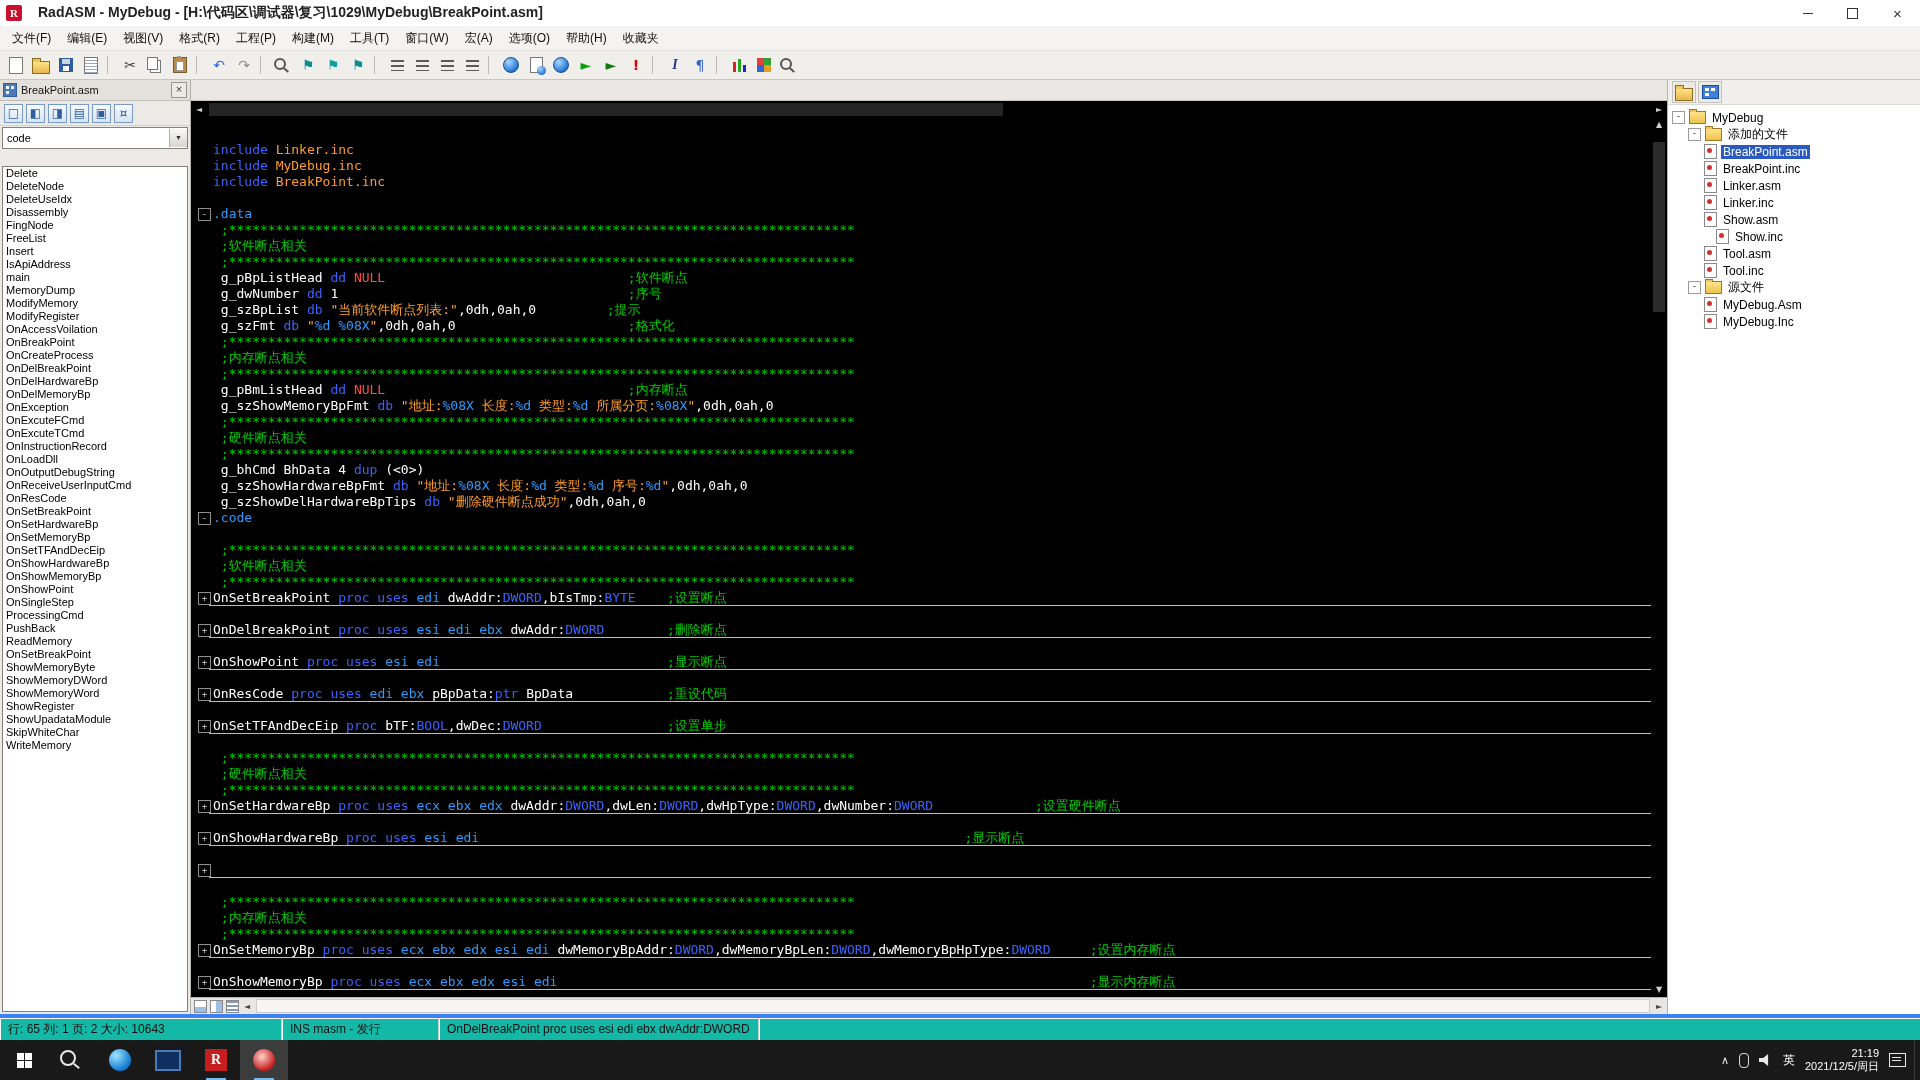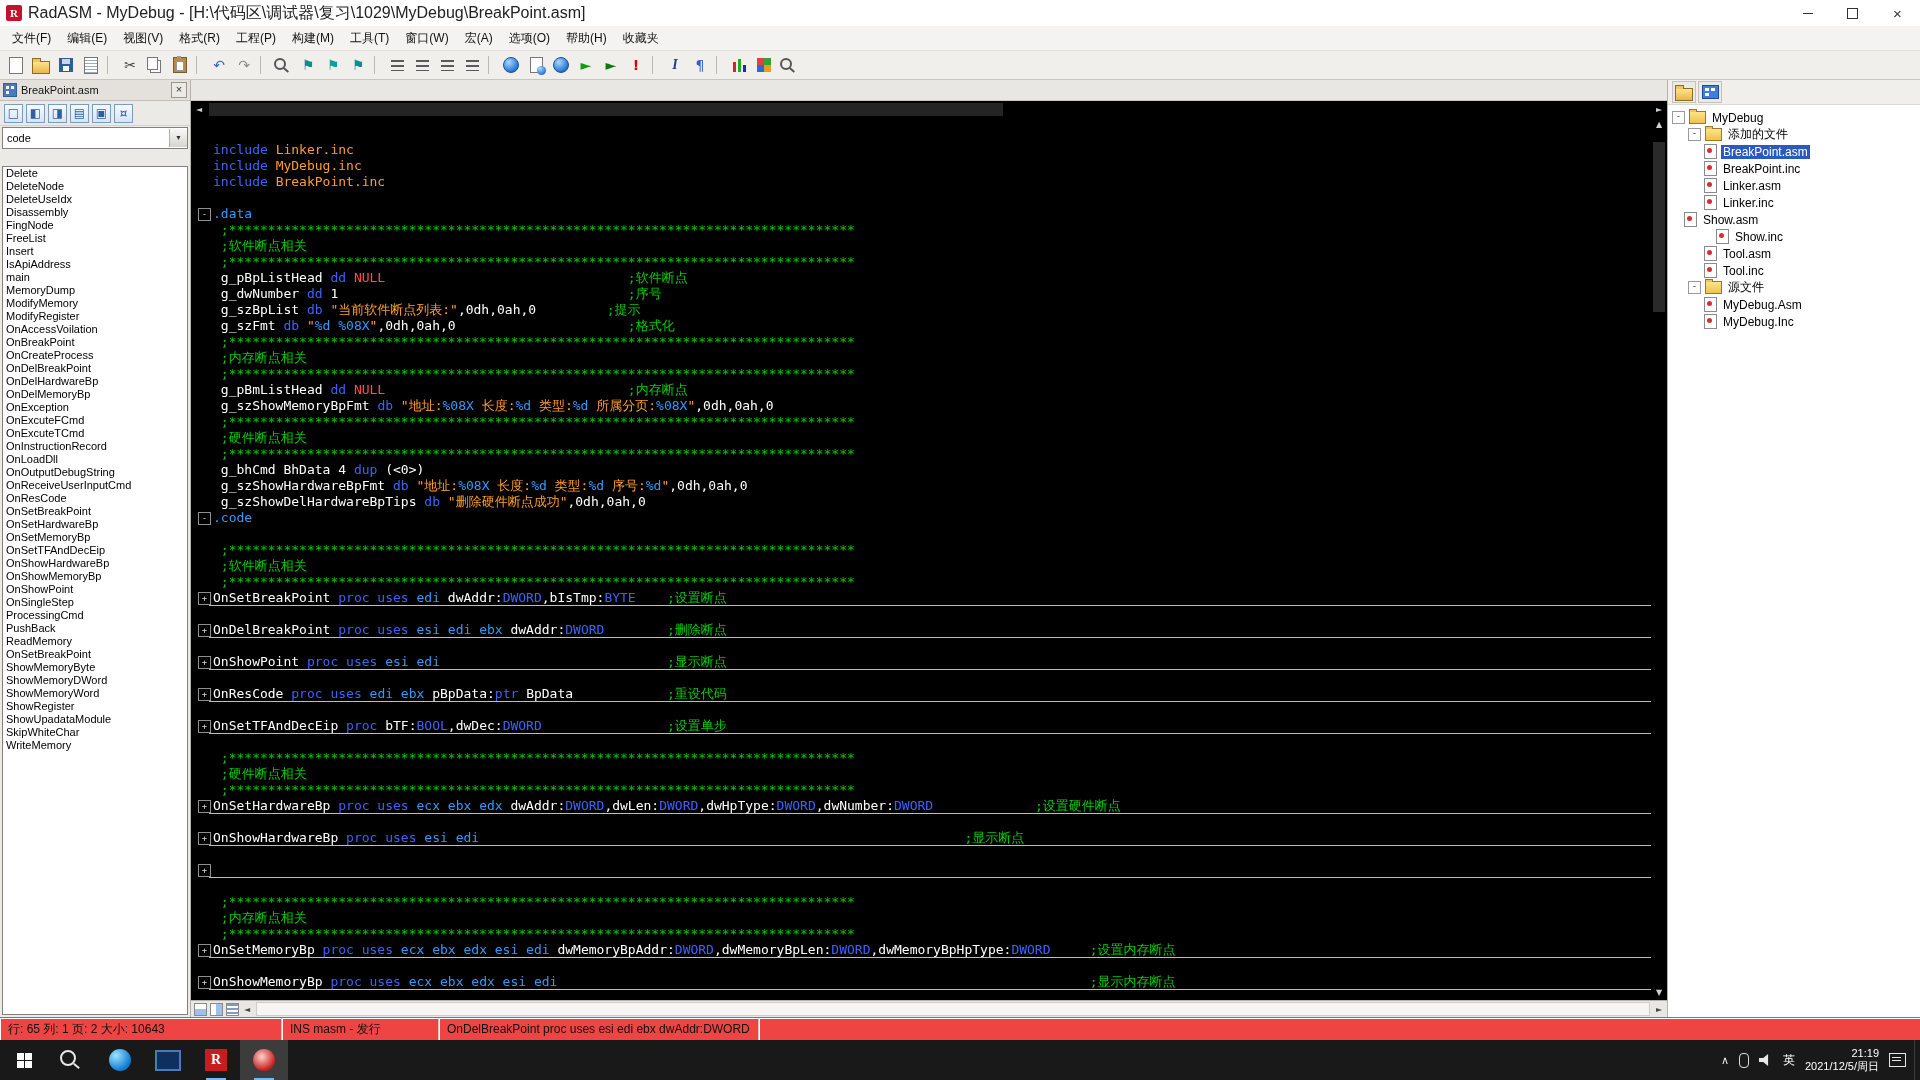--- a/index.html
+++ b/index.html
@@ -2,21 +2,21 @@
 <html><head>
 <meta charset="utf-8">
 <style>
   html,body{margin:0;padding:0;}
   body{width:1920px;height:1080px;overflow:hidden;font-family:"Liberation Sans","DejaVu Sans",sans-serif;background:#000;}
   .app{width:1920px;height:1080px;display:flex;flex-direction:column;background:#ecebe8;}
 
   
   .titlebar{height:26px;flex:0 0 26px;background:#fff;display:flex;align-items:center;padding-left:6px;}
   .app-icon{width:16px;height:16px;background:#c8102e;color:#fff;font:bold 11px/16px "Liberation Serif",serif;text-align:center;border-radius:2px;}
-  .title-text{font-size:16px;color:#222;margin-left:6px;flex:1;white-space:nowrap;overflow:hidden;}
+  .title-text{font-size:14px;color:#222;margin-left:16px;flex:1;white-space:nowrap;overflow:hidden;font-weight:bold;}
   .win-controls{display:flex;height:100%;}
   .win-btn{width:45px;display:flex;align-items:center;justify-content:center;color:#333;}
   .glyph-min{width:10px;height:1px;background:#333;display:inline-block;}
   .glyph-max{width:9px;height:9px;border:1px solid #333;display:inline-block;}
   .glyph-close{font-size:15px;line-height:1;}
 
   
   .menubar{height:24px;flex:0 0 24px;background:#f4f3f1;display:flex;align-items:center;padding-left:4px;border-bottom:1px solid #e2e0dc;}
   .menu-item{font-size:12px;padding:3px 8px;color:#111;}
   .toolbar{height:28px;flex:0 0 28px;background:#f0efec;border-bottom:1px solid #c9c6c1;display:flex;align-items:center;padding-left:4px;gap:1px;}
@@ -95,21 +95,21 @@
   .tree-row{height:17px;display:flex;align-items:center;gap:4px;white-space:nowrap;}
   .t-expand{width:11px;height:11px;flex:0 0 11px;border:1px solid #9a9a9a;background:#fff;color:#333;font:9px/9px "DejaVu Sans Mono",monospace;text-align:center;}
   .t-folder{width:15px;height:11px;flex:0 0 15px;background:linear-gradient(#ffe28a,#eec34f);border:1px solid #9a7a22;position:relative;}
   .t-folder::before{content:"";position:absolute;top:-3px;left:-1px;width:6px;height:2px;background:#eec55e;border:1px solid #9a7a22;border-bottom:none;}
   .t-file{width:11px;height:13px;flex:0 0 11px;background:#fff;border:1px solid #8a8a8a;position:relative;}
   .t-file::after{content:"";position:absolute;left:2px;top:3px;width:5px;height:5px;border-radius:50%;background:#d43030;}
   .t-label{color:#000;padding:0 2px;}
   .t-label.sel{background:#2a5ac0;color:#fff;}
 
   
-  .statusbar{height:22px;flex:0 0 22px;background:#ef4444;border-top:1px solid #3b82f6;display:flex;align-items:center;font-size:12px;color:#111;}
+  .statusbar{height:22px;flex:0 0 22px;background:#14b8a6;border-top:4px solid #3b82f6;display:flex;align-items:center;font-size:12px;color:#111;}
   .sb-panel{height:100%;display:flex;align-items:center;padding:0 8px;border-right:1px solid #cfccc7;box-shadow:inset 1px 1px 0 #fbfaf9;white-space:nowrap;}
   .sb-pos{width:265px;flex:0 0 265px;}
   .sb-mode{width:140px;flex:0 0 140px;}
   .sb-msg{flex:0 0 auto;}
   .sb-fill{flex:1;border-right:none;}
 
   
   .taskbar{height:40px;flex:0 0 40px;background:#191919;display:flex;align-items:stretch;}
   .tb-apps{display:flex;}
   .tb-app{width:48px;display:flex;align-items:center;justify-content:center;position:relative;}
@@ -623,21 +623,21 @@
             <span class="t-label">BreakPoint.inc</span>
           </div>
           <div class="tree-row" style="padding-left: 36px;">
             <span class="t-file"></span>
             <span class="t-label">Linker.asm</span>
           </div>
           <div class="tree-row" style="padding-left: 36px;">
             <span class="t-file"></span>
             <span class="t-label">Linker.inc</span>
           </div>
-          <div class="tree-row" style="padding-left: 16px;">
+          <div class="tree-row" style="padding-left: 36px;">
             <span class="t-file"></span>
             <span class="t-label">Show.asm</span>
           </div>
           <div class="tree-row" style="padding-left: 48px;">
             <span class="t-file"></span>
             <span class="t-label">Show.inc</span>
           </div>
           <div class="tree-row" style="padding-left: 36px;">
             <span class="t-file"></span>
             <span class="t-label">Tool.asm</span>

